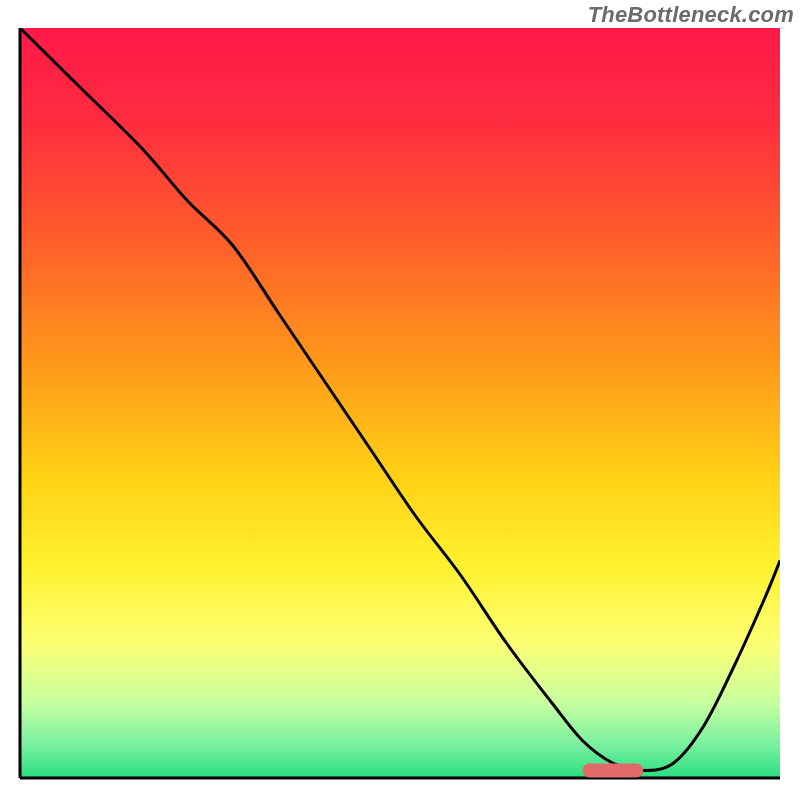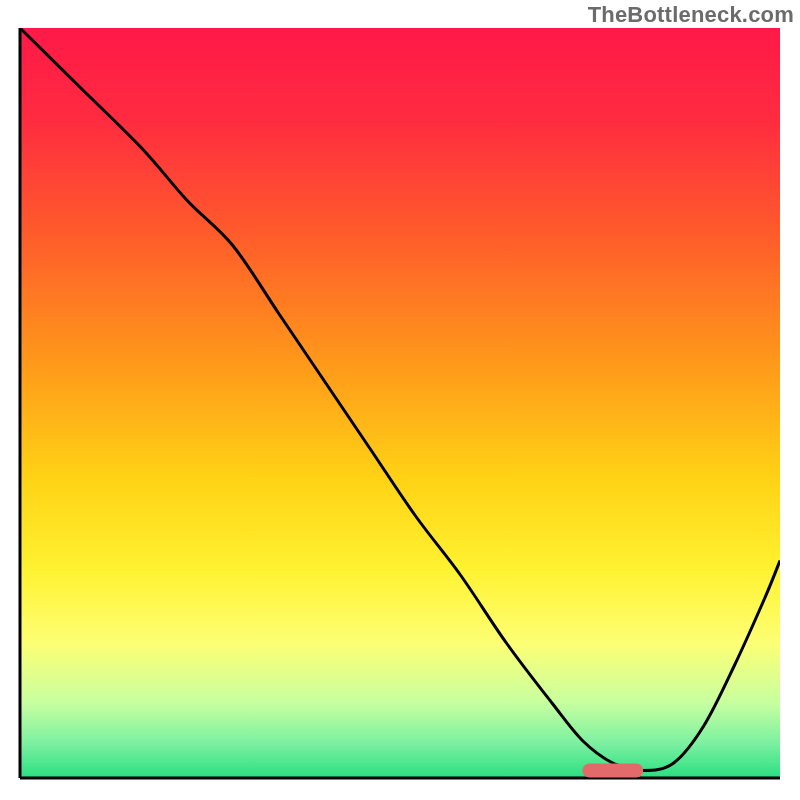--- a/index.html
+++ b/index.html
@@ -7,20 +7,21 @@
     padding: 0;
     width: 800px;
     height: 800px;
     background: #ffffff;
     font-family: Arial, Helvetica, sans-serif;
   }
   .chart-wrap {
     position: relative;
     width: 800px;
     height: 648px;
+    font-style: italic;
   }
   .watermark {
     position: absolute;
     top: 2px;
     right: 6px;
     font-size: 22px;
     font-weight: 600;
     color: #6b6b6b;
     letter-spacing: 0.2px;
     z-index: 5;

